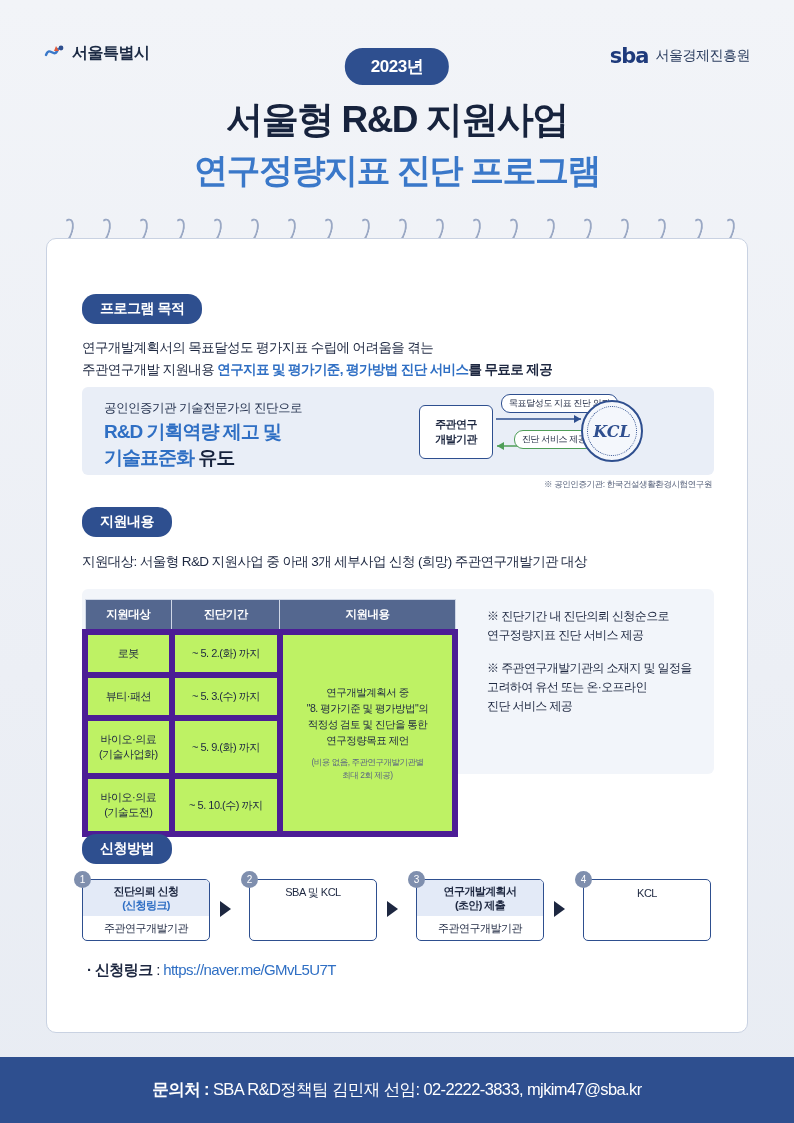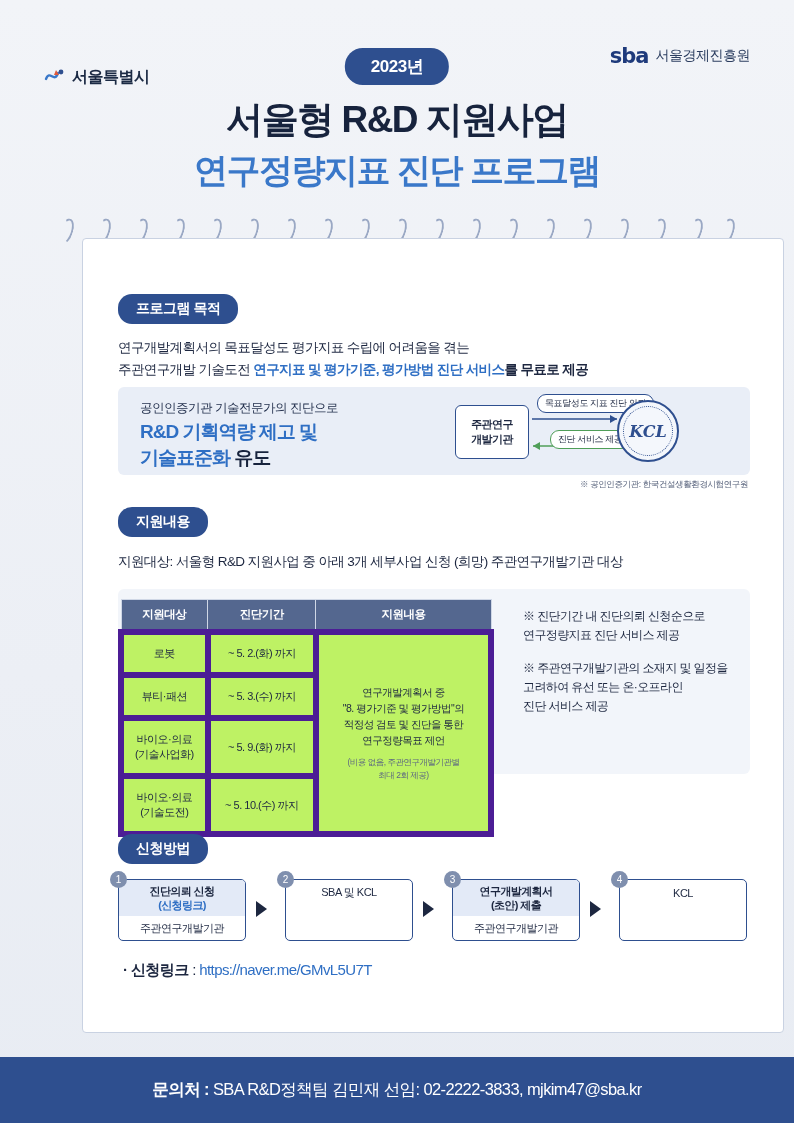--- a/index.html
+++ b/index.html
@@ -9,21 +9,21 @@
     background: #eef1f6;
     overflow: hidden;
   }
   .page {
     position: relative;
     width: 794px; height: 1123px;
     background: linear-gradient(180deg, #f2f4f8 0%, #eceff5 60%, #e8ecf3 100%);
   }
   .seoul-logo {
     position: absolute; left: 44px; top: 42px;
-    display: flex; align-items: center; gap: 6px; margin-top: 24px;
+    display: flex; align-items: center; gap: 6px;
   }
   .seoul-mark {
     width: 22px; height: 22px; position: relative;
   }
   .seoul-logo-text {
     font-size: 16px; font-weight: bold; color: #1b2a44; letter-spacing: -0.5px;
   }
   .sba-logo {
     position: absolute; right: 44px; top: 44px;
     display: flex; align-items: center; gap: 7px;
@@ -55,21 +55,21 @@
     position: absolute; top: 0; width: 13px; height: 26px;
     border: 2.5px solid #9aa8c4; border-radius: 50%;
     border-left-color: transparent; border-bottom-color: transparent;
     transform: rotate(18deg);
   }
 
   
   .card {
     position: absolute; left: 46px; top: 238px;
     width: 702px; height: 795px;
-    background: #ffffff; border: 1px solid #c9d2e2; border-radius: 4px; margin-left: 36px;
+    background: #ffffff; border: 1px solid #c9d2e2; border-radius: 10px;
   }
 
   .section-tab {
     display: inline-block;
     background: #2e4f8f; color: #fff;
     font-size: 14px; font-weight: bold; letter-spacing: -0.5px;
     padding: 6px 18px; border-radius: 14px;
   }
 
   .body-line { font-size: 13.5px; color: #1d2740; letter-spacing: -0.6px; line-height: 21px; }
@@ -220,21 +220,21 @@
   </div>
 
   <div class="card">
 
     <div style="position:absolute;left:35px;top:55px;">
       <span class="section-tab">프로그램 목적</span>
     </div>
 
     <div class="body-line" style="position:absolute;left:35px;top:98px;">연구개발계획서의 목표달성도 평가지표 수립에 어려움을 겪는</div>
     <div class="body-line" style="position:absolute;left:35px;top:120px;">
-      <span>주관연구개발 기술도전 </span><span class="blue">연구지표 및 평가기준, 평가방법 진단 서비스</span><span class="bold">를 무료로 제공</span>
+      <span>주관연구개발 지원내용 </span><span class="blue">연구지표 및 평가기준, 평가방법 진단 서비스</span><span class="bold">를 무료로 제공</span>
     </div>
 
     <div class="purpose-box">
       <div class="purpose-l1">공인인증기관 기술전문가의 진단으로</div>
       <div class="purpose-l2">R&amp;D 기획역량 제고 및</div>
       <div class="purpose-l3">
         <span>기술표준화 </span><span class="dark">유도</span>
       </div>
 
       <div class="org-bubble">

